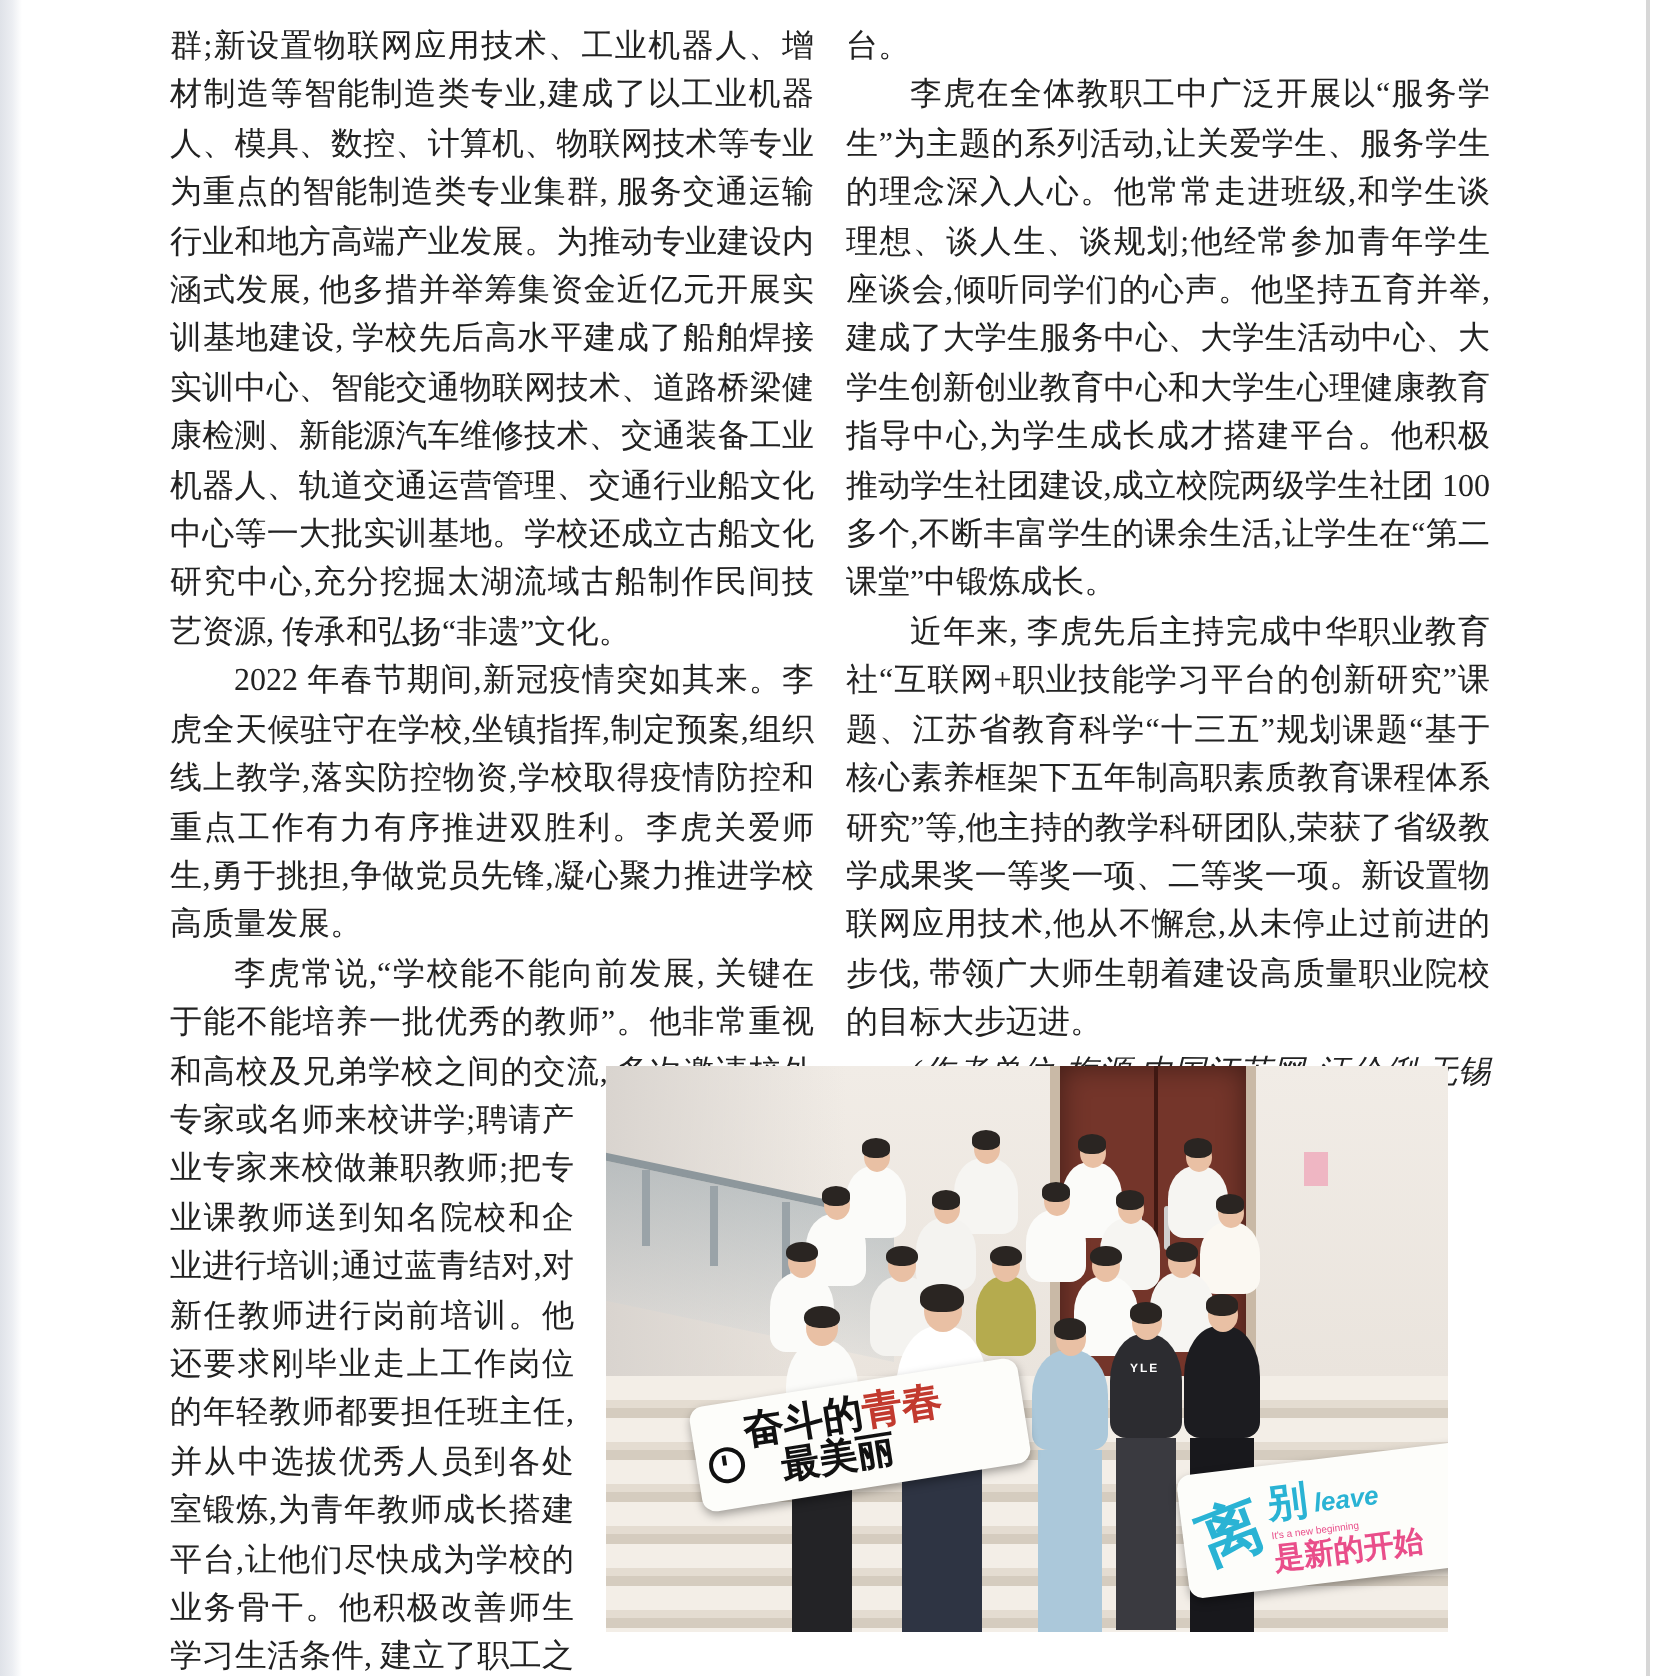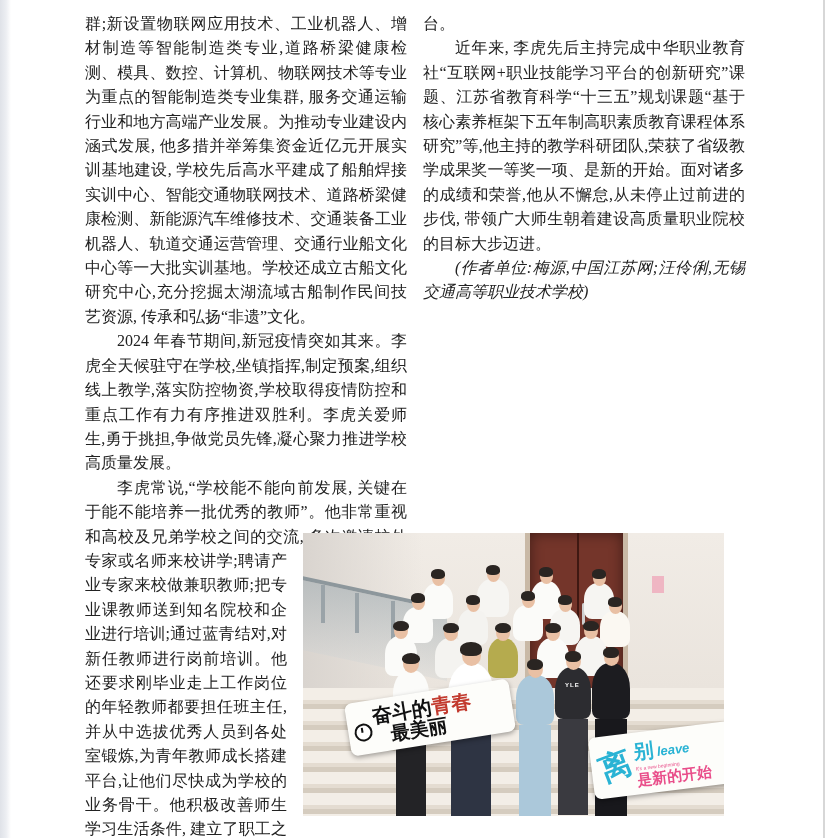--- a/index.html
+++ b/index.html
@@ -69,28 +69,29 @@
 </style>
 </head>
 <body>
 
 <div id="page">
 
   <div class="scan-edge-left"></div>
   <div class="page-rule-right"></div>
 
   <div class="col" id="col-left">
-    <p>群;新设置物联网应用技术、工业机器人、增材制造等智能制造类专业,道路桥梁健康检测、模具、数控、计算机、物联网技术等专业为重点的智能制造类专业集群, 服务交通运输行业和地方高端产业发展。为推动专业建设内涵式发展, 他多措并举筹集资金近亿元开展实训基地建设, 学校先后高水平建成了船舶焊接实训中心、智能交通物联网技术、道路桥梁健康检测、新能源汽车维修技术、交通装备工业机器人、轨道交通运营管理、交通行业船文化中心等一大批实训基地。学校还成立古船文化研究中心,充分挖掘太湖流域古船制作民间技艺资源, 传承和弘扬“非遗”文化。</p>
-    <p class="indent">2024 年春节期间,新冠疫情突如其来。李虎全天候驻守在学校,坐镇指挥,制定预案,组织线上教学,落实防控物资,学校取得疫情防控和重点工作有力有序推进双胜利。李虎关爱师生,勇于挑担,争做党员先锋,凝心聚力推进学校高质量发展。</p>
+    <p>群;新设置物联网应用技术、工业机器人、增材制造等智能制造类专业,建成了以工业机器人、模具、数控、计算机、物联网技术等专业为重点的智能制造类专业集群, 服务交通运输行业和地方高端产业发展。为推动专业建设内涵式发展, 他多措并举筹集资金近亿元开展实训基地建设, 学校先后高水平建成了船舶焊接实训中心、智能交通物联网技术、道路桥梁健康检测、新能源汽车维修技术、交通装备工业机器人、轨道交通运营管理、交通行业船文化中心等一大批实训基地。学校还成立古船文化研究中心,充分挖掘太湖流域古船制作民间技艺资源, 传承和弘扬“非遗”文化。</p>
+    <p class="indent">2022 年春节期间,新冠疫情突如其来。李虎全天候驻守在学校,坐镇指挥,制定预案,组织线上教学,落实防控物资,学校取得疫情防控和重点工作有力有序推进双胜利。李虎关爱师生,勇于挑担,争做党员先锋,凝心聚力推进学校高质量发展。</p>
     <p class="indent"><span>李虎常说,“学校能不能向前发展, 关键在于能不能培养一批优秀的教师”。他非常重视和高校及兄弟学校之间的交流, 多次邀请校外专</span><span class="wrap-spacer" aria-hidden="true"></span><span>家或名师来校讲学;聘请产业专家来校做兼职教师;把专业课教师送到知名院校和企业进行培训;通过蓝青结对,对新任教师进行岗前培训。他还要求刚毕业走上工作岗位的年轻教师都要担任班主任,并从中选拔优秀人员到各处室锻炼,为青年教师成长搭建平台,让他们尽快成为学校的业务骨干。他积极改善师生学习生活条件, 建立了职工之家, 为教职工提供课后休憩场所, 搭建了交流沟通的平</span></p>
   </div>
 
   <div class="col" id="col-right">
     <p>台。</p>
-    <p class="indent">近年来, 李虎先后主持完成中华职业教育社“互联网+职业技能学习平台的创新研究”课题、江苏省教育科学“十三五”规划课题“基于核心素养框架下五年制高职素质教育课程体系研究”等,他主持的教学科研团队,荣获了省级教学成果奖一等奖一项、是新的开始。面对诸多的成绩和荣誉,他从不懈怠,从未停止过前进的步伐, 带领广大师生朝着建设高质量职业院校的目标大步迈进。</p>
+    <p class="indent">李虎在全体教职工中广泛开展以“服务学生”为主题的系列活动,让关爱学生、服务学生的理念深入人心。他常常走进班级,和学生谈理想、谈人生、谈规划;他经常参加青年学生座谈会,倾听同学们的心声。他坚持五育并举,建成了大学生服务中心、大学生活动中心、大学生创新创业教育中心和大学生心理健康教育指导中心,为学生成长成才搭建平台。他积极推动学生社团建设,成立校院两级学生社团 100 多个,不断丰富学生的课余生活,让学生在“第二课堂”中锻炼成长。</p>
+    <p class="indent">近年来, 李虎先后主持完成中华职业教育社“互联网+职业技能学习平台的创新研究”课题、江苏省教育科学“十三五”规划课题“基于核心素养框架下五年制高职素质教育课程体系研究”等,他主持的教学科研团队,荣获了省级教学成果奖一等奖一项、二等奖一项。新设置物联网应用技术,他从不懈怠,从未停止过前进的步伐, 带领广大师生朝着建设高质量职业院校的目标大步迈进。</p>
     <p class="author-note">(作者单位:梅源,中国江苏网;汪伶俐,无锡交通高等职业技术学校)</p>
   </div>
 
   <div id="photo">
     <div class="wall-shade-left"></div>
     <div class="door">
       <div class="door-split"></div>
       <div class="door-handle" style="left:41%;"></div>
       <div class="door-handle" style="right:41%;"></div>
     </div>

